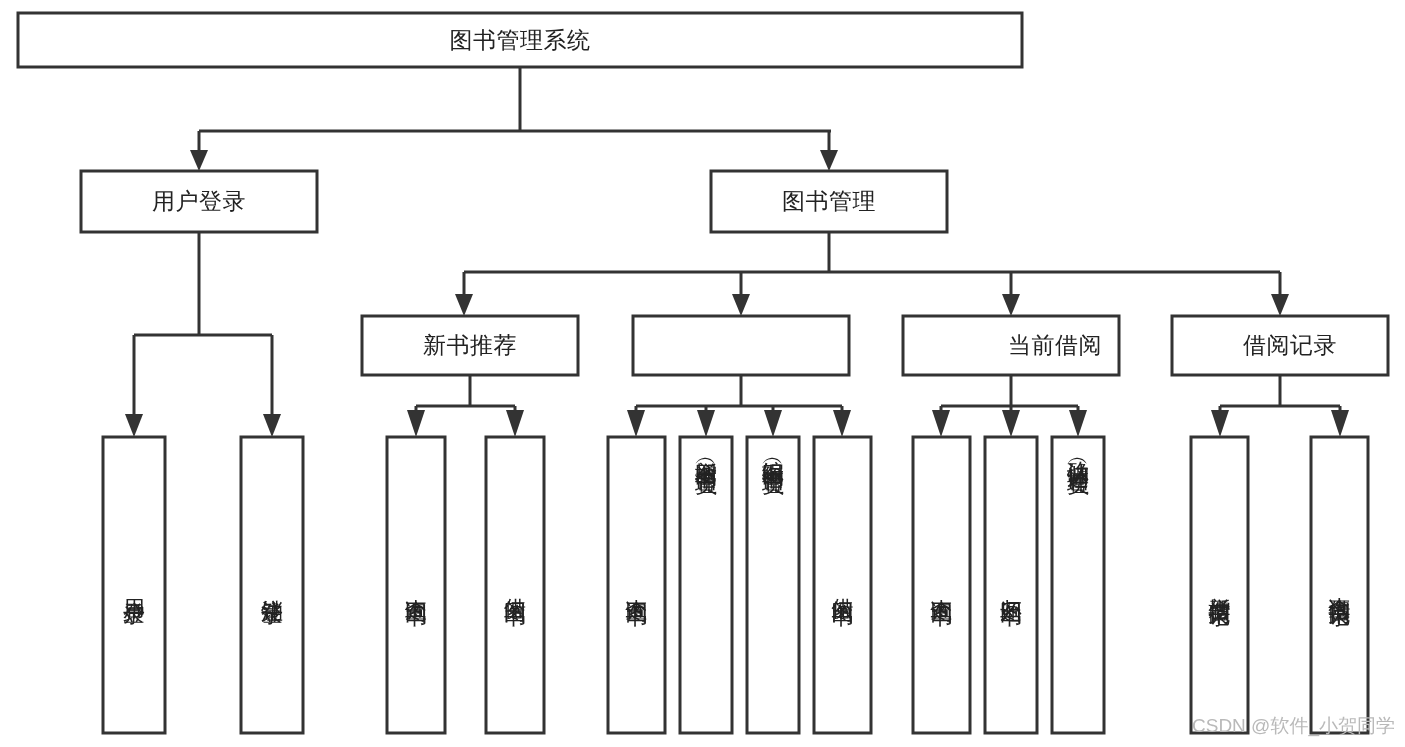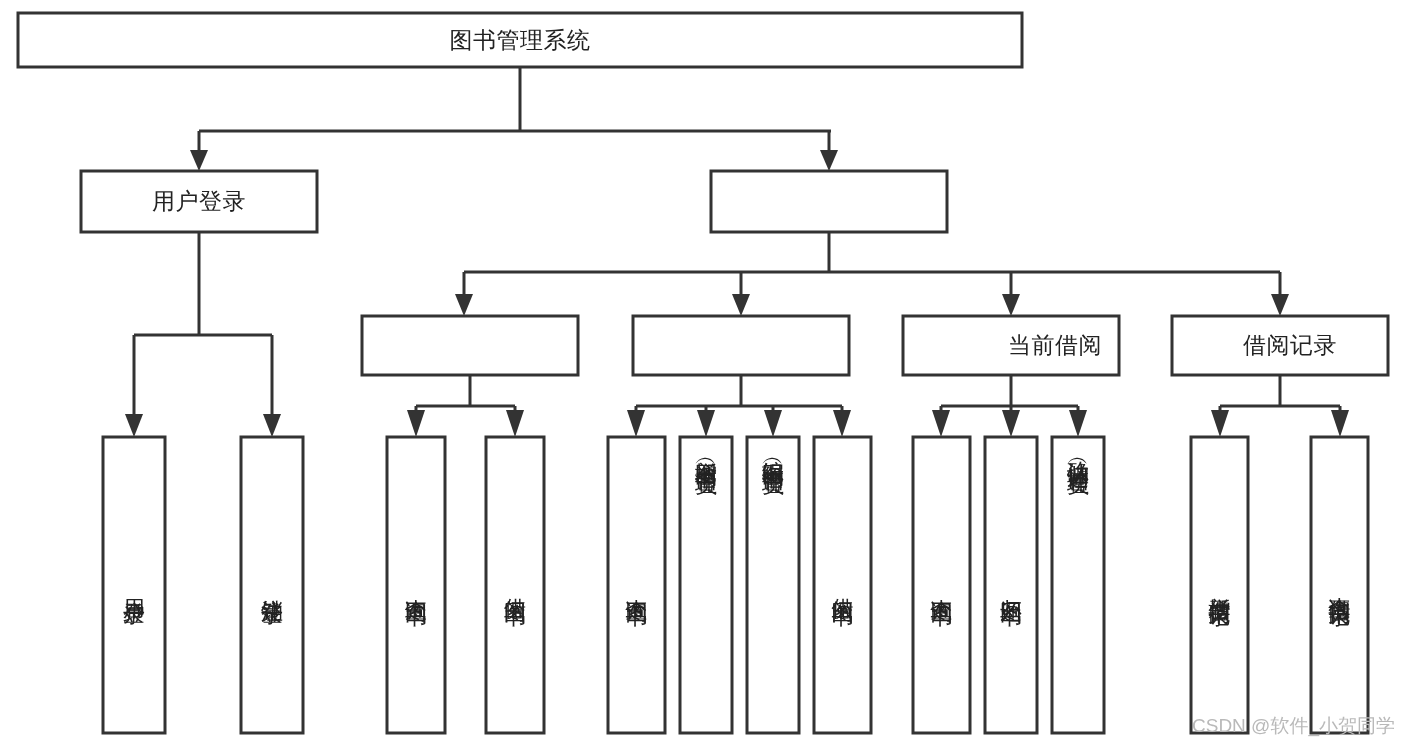--- a/index.html
+++ b/index.html
@@ -183,21 +183,23 @@
       <path class="connector" d="M 1220 406 L 1220 416"></path>
       <path class="connector" d="M 1340 406 L 1340 416"></path>
       <polygon class="arrow-head" points="1211,410 1229,410 1220,437"></polygon>
       <polygon class="arrow-head" points="1331,410 1349,410 1340,437"></polygon>
     </g>
   </svg>
 
   <div class="node-label horizontal" style="left:18px; top:13px; width:1004px; height:54px;">图书管理系统</div>
 
   <div class="node-label horizontal" style="left:81px; top:171px; width:236px; height:61px;">用户登录</div>
-
+  <div class="node-label horizontal" style="left:711px; top:171px; width:236px; height:61px;">图书管理</div>
+
+  <div class="node-label horizontal" style="left:362px; top:316px; width:216px; height:59px;">新书推荐</div>
   <div class="node-label horizontal" style="left:903px; top:316px; width:216px; height:59px;padding-left:44px;">当前借阅</div>
   <div class="node-label horizontal" style="left:1172px; top:316px; width:236px; height:59px;">借阅记录</div>
 
   <div class="node-label vertical centered" style="left:103px; top:437px; width:62px; height:296px;">用户登录</div>
   <div class="node-label vertical centered" style="left:241px; top:437px; width:62px; height:296px;">注销登录</div>
 
   <div class="node-label vertical centered" style="left:387px; top:437px; width:58px; height:296px;">查询图书</div>
   <div class="node-label vertical centered" style="left:486px; top:437px; width:58px; height:296px;">借阅图书</div>
 
   <div class="node-label vertical centered" style="left:608px; top:437px; width:57px; height:296px;">查询图书</div>

